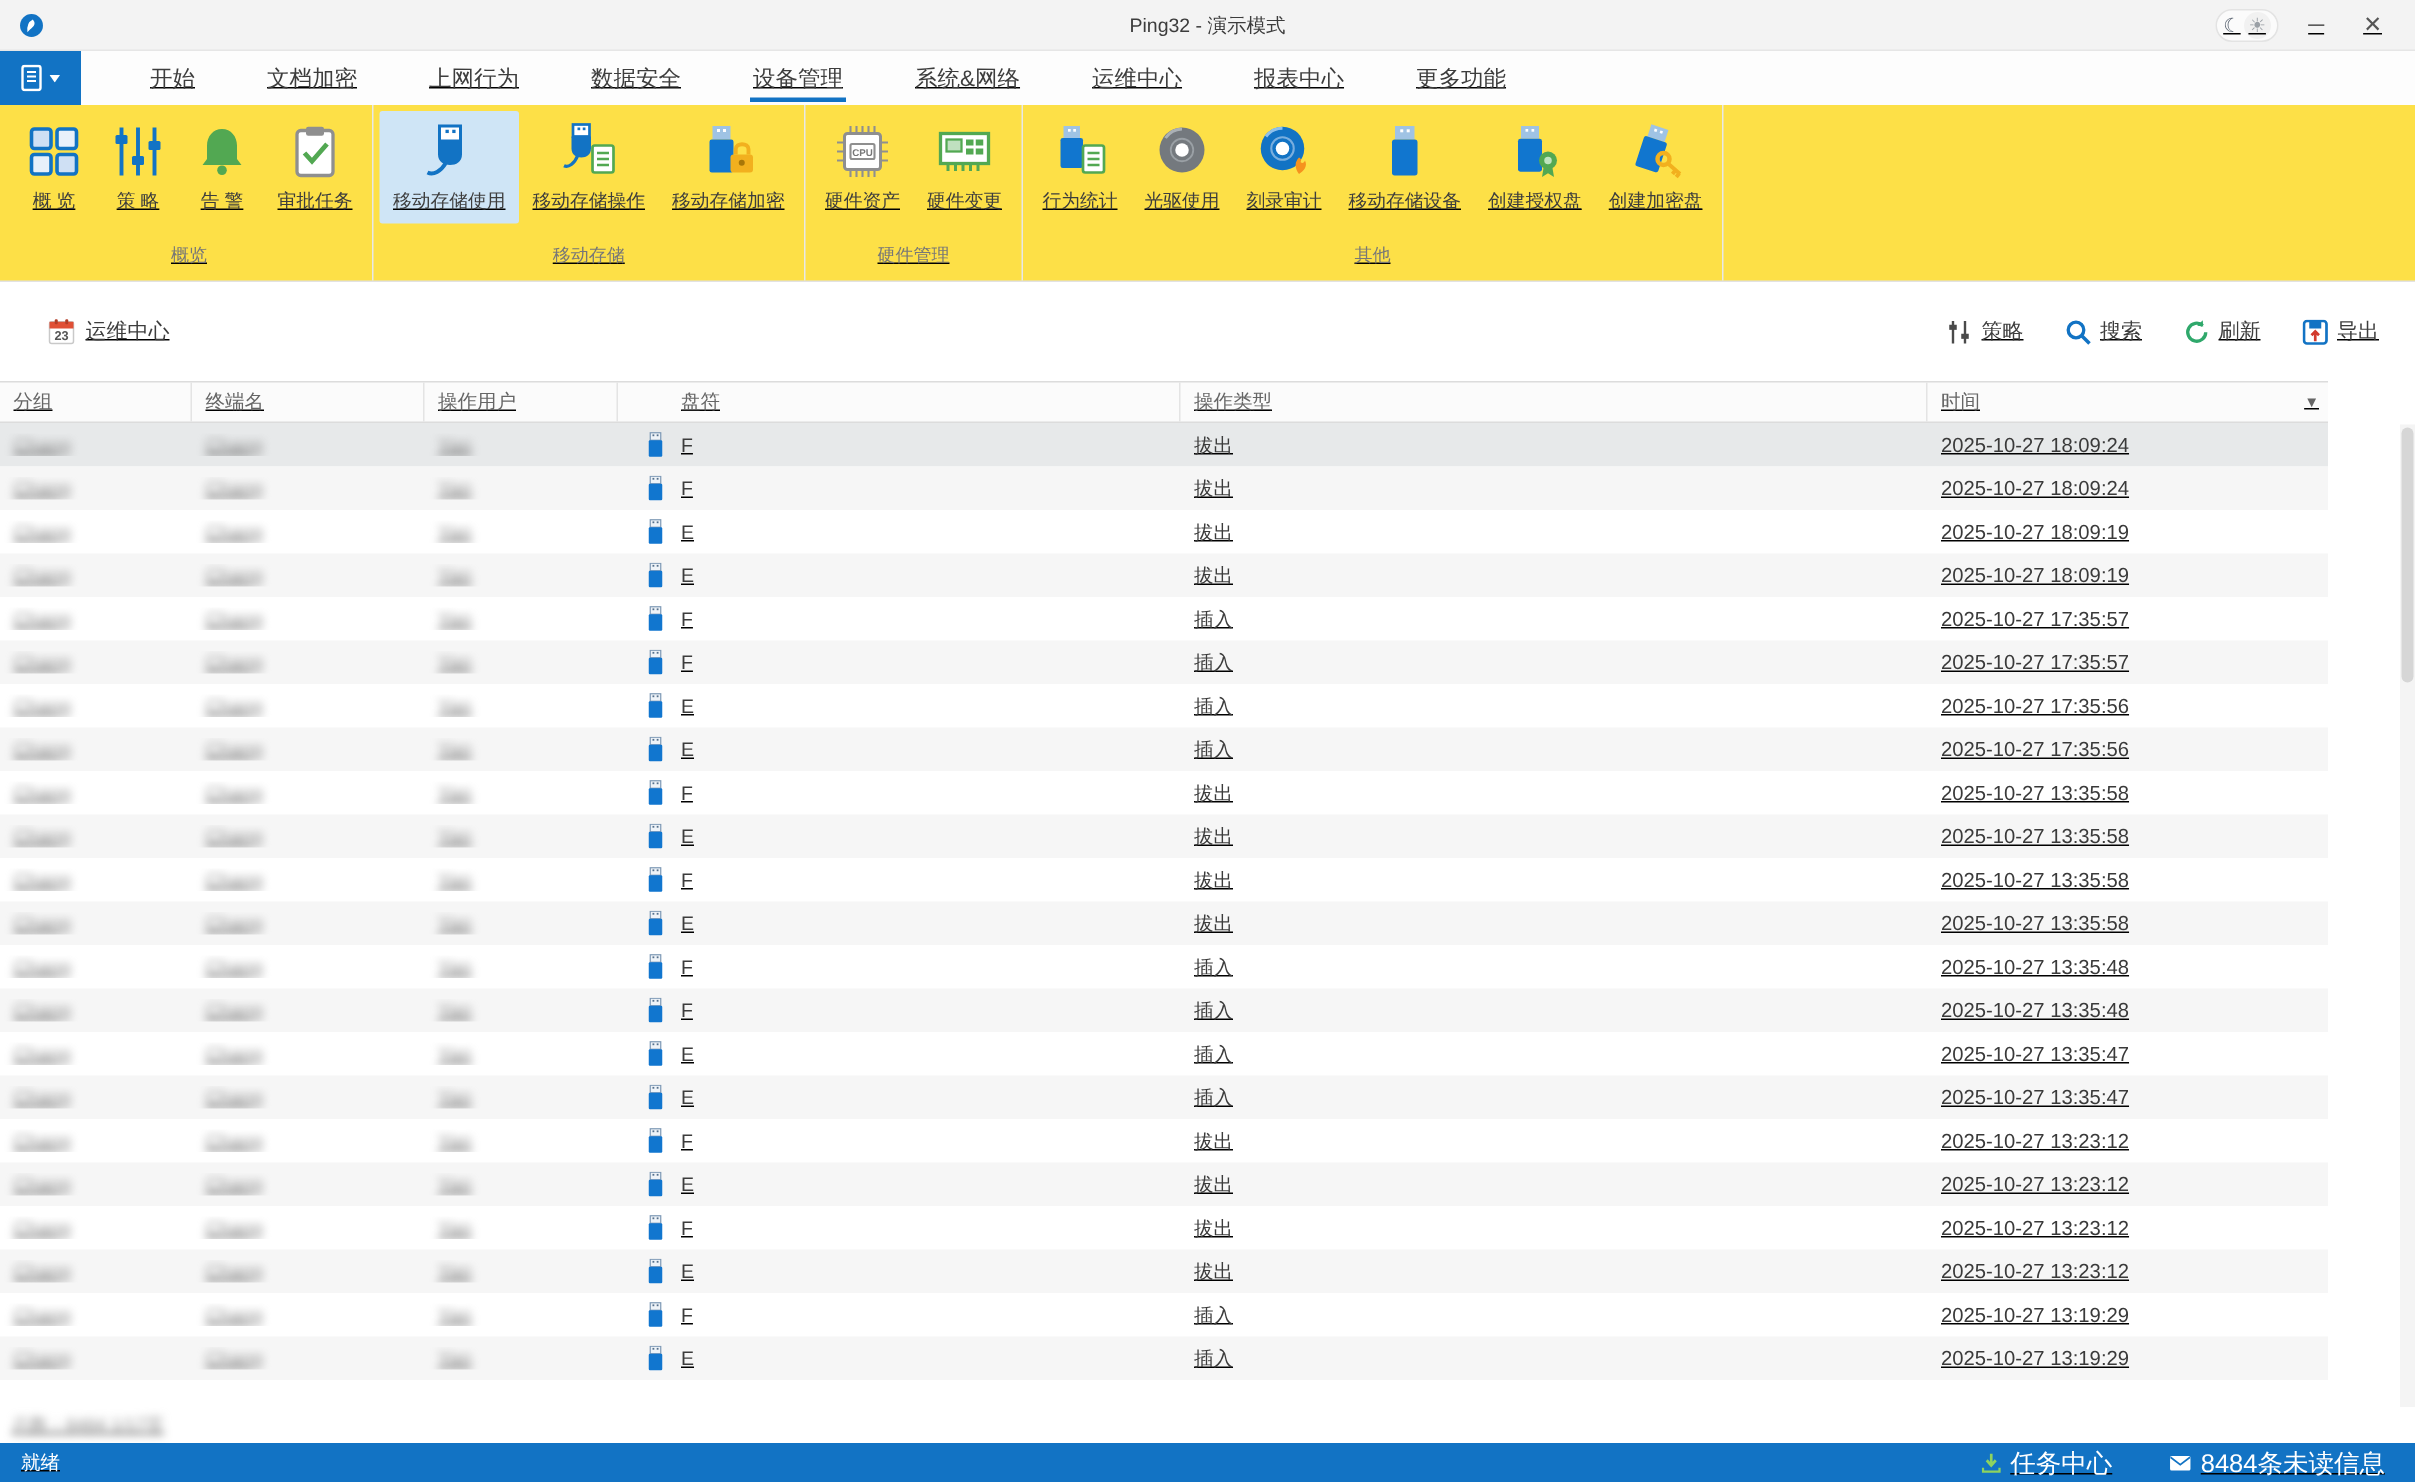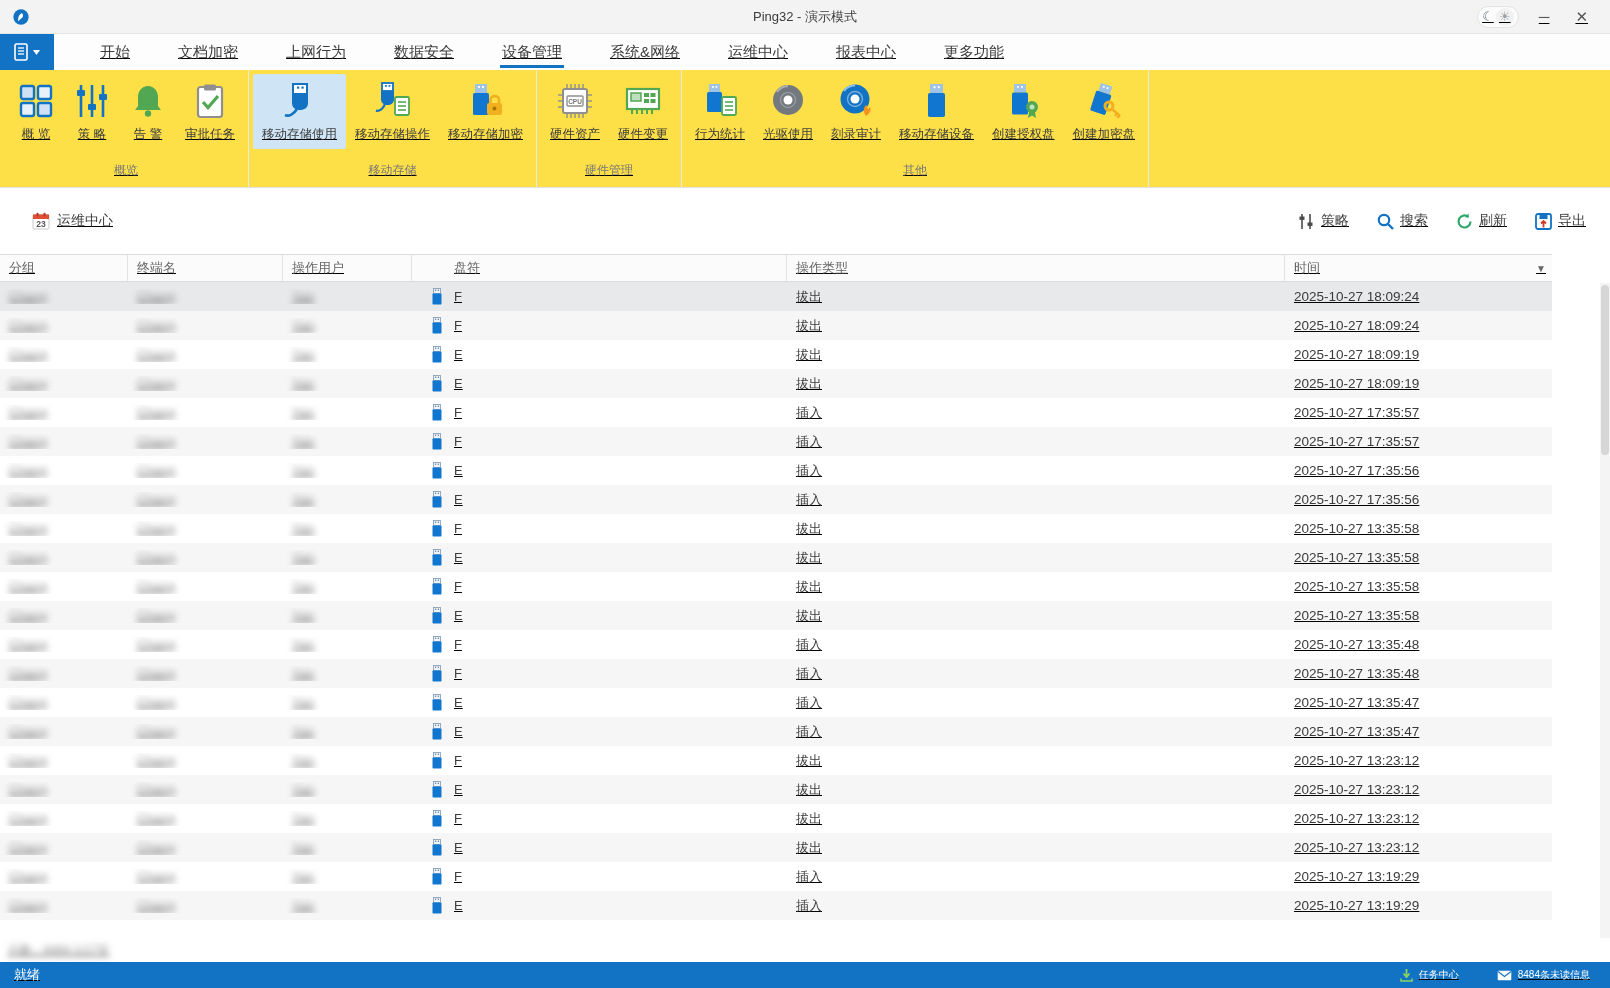--- a/index.html
+++ b/index.html
@@ -60,21 +60,21 @@
   .td.time-cell{padding-right:6px;font-size:13.5px;color:#3a3a3a;}
   .blur{filter:blur(3px);color:#909090;}
   .scrollbar{position:absolute;top:29px;right:0;width:10px;bottom:0;background:#f4f4f4;}
   .scroll-thumb{position:absolute;top:2px;left:1px;width:8px;height:170px;background:#d6d6d6;border-radius:4px;}
   
   .summary{height:24px;display:flex;align-items:center;padding-left:8px;gap:40px;flex:0 0 auto;background:#fff;}
   .summary .s1{font-size:12px;}
   .statusbar{height:26px;background:#1273c4;display:flex;align-items:center;color:#fff;
              font-size:13px;padding:0 14px;flex:0 0 auto;}
   .status-right{margin-left:auto;display:flex;align-items:center;gap:26px;}
-  .status-item{display:flex;align-items:center;gap:6px;background:none;border:none;color:#fff;font-size:10px;}
+  .status-item{display:flex;align-items:center;gap:6px;background:none;border:none;color:#fff;font-size:17px;}
   svg{display:block;}
 </style>
 </head>
 <body>
 
 <div class="app">
 
   <div class="titlebar">
     <svg class="app-logo" viewBox="0 0 20 20">
       <circle cx="10" cy="10" r="8.5" fill="#1273c4"></circle>

